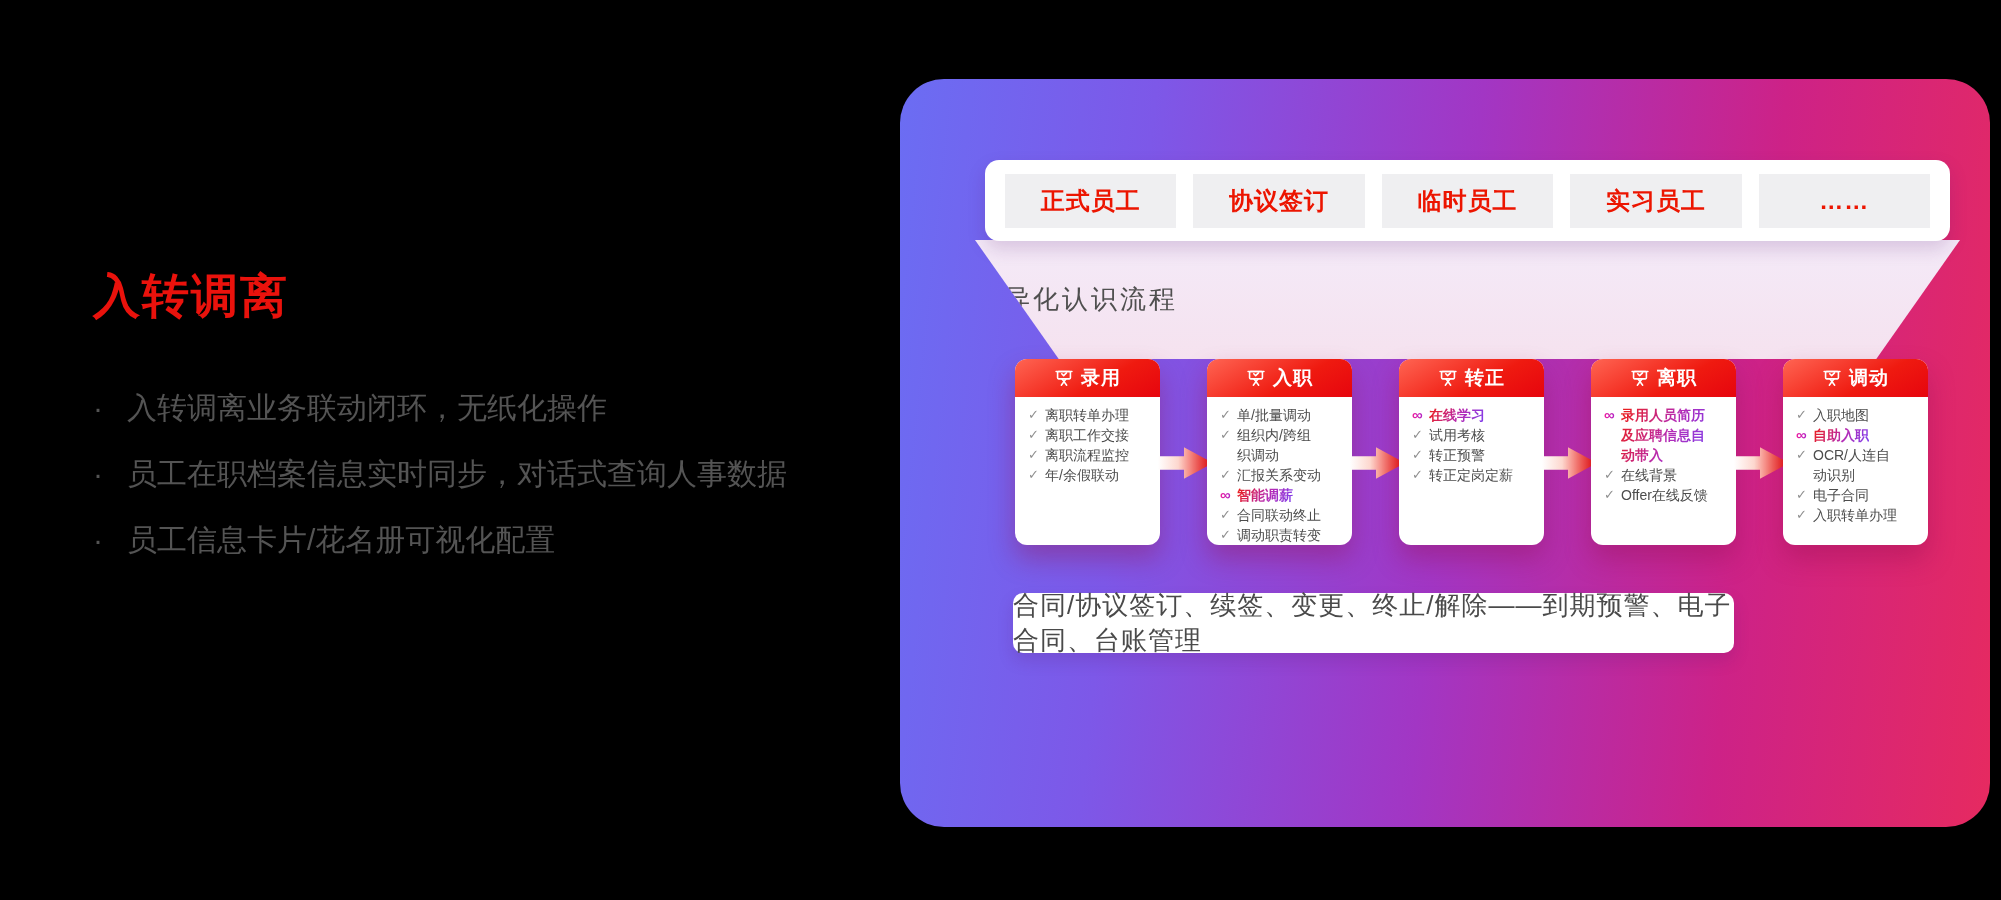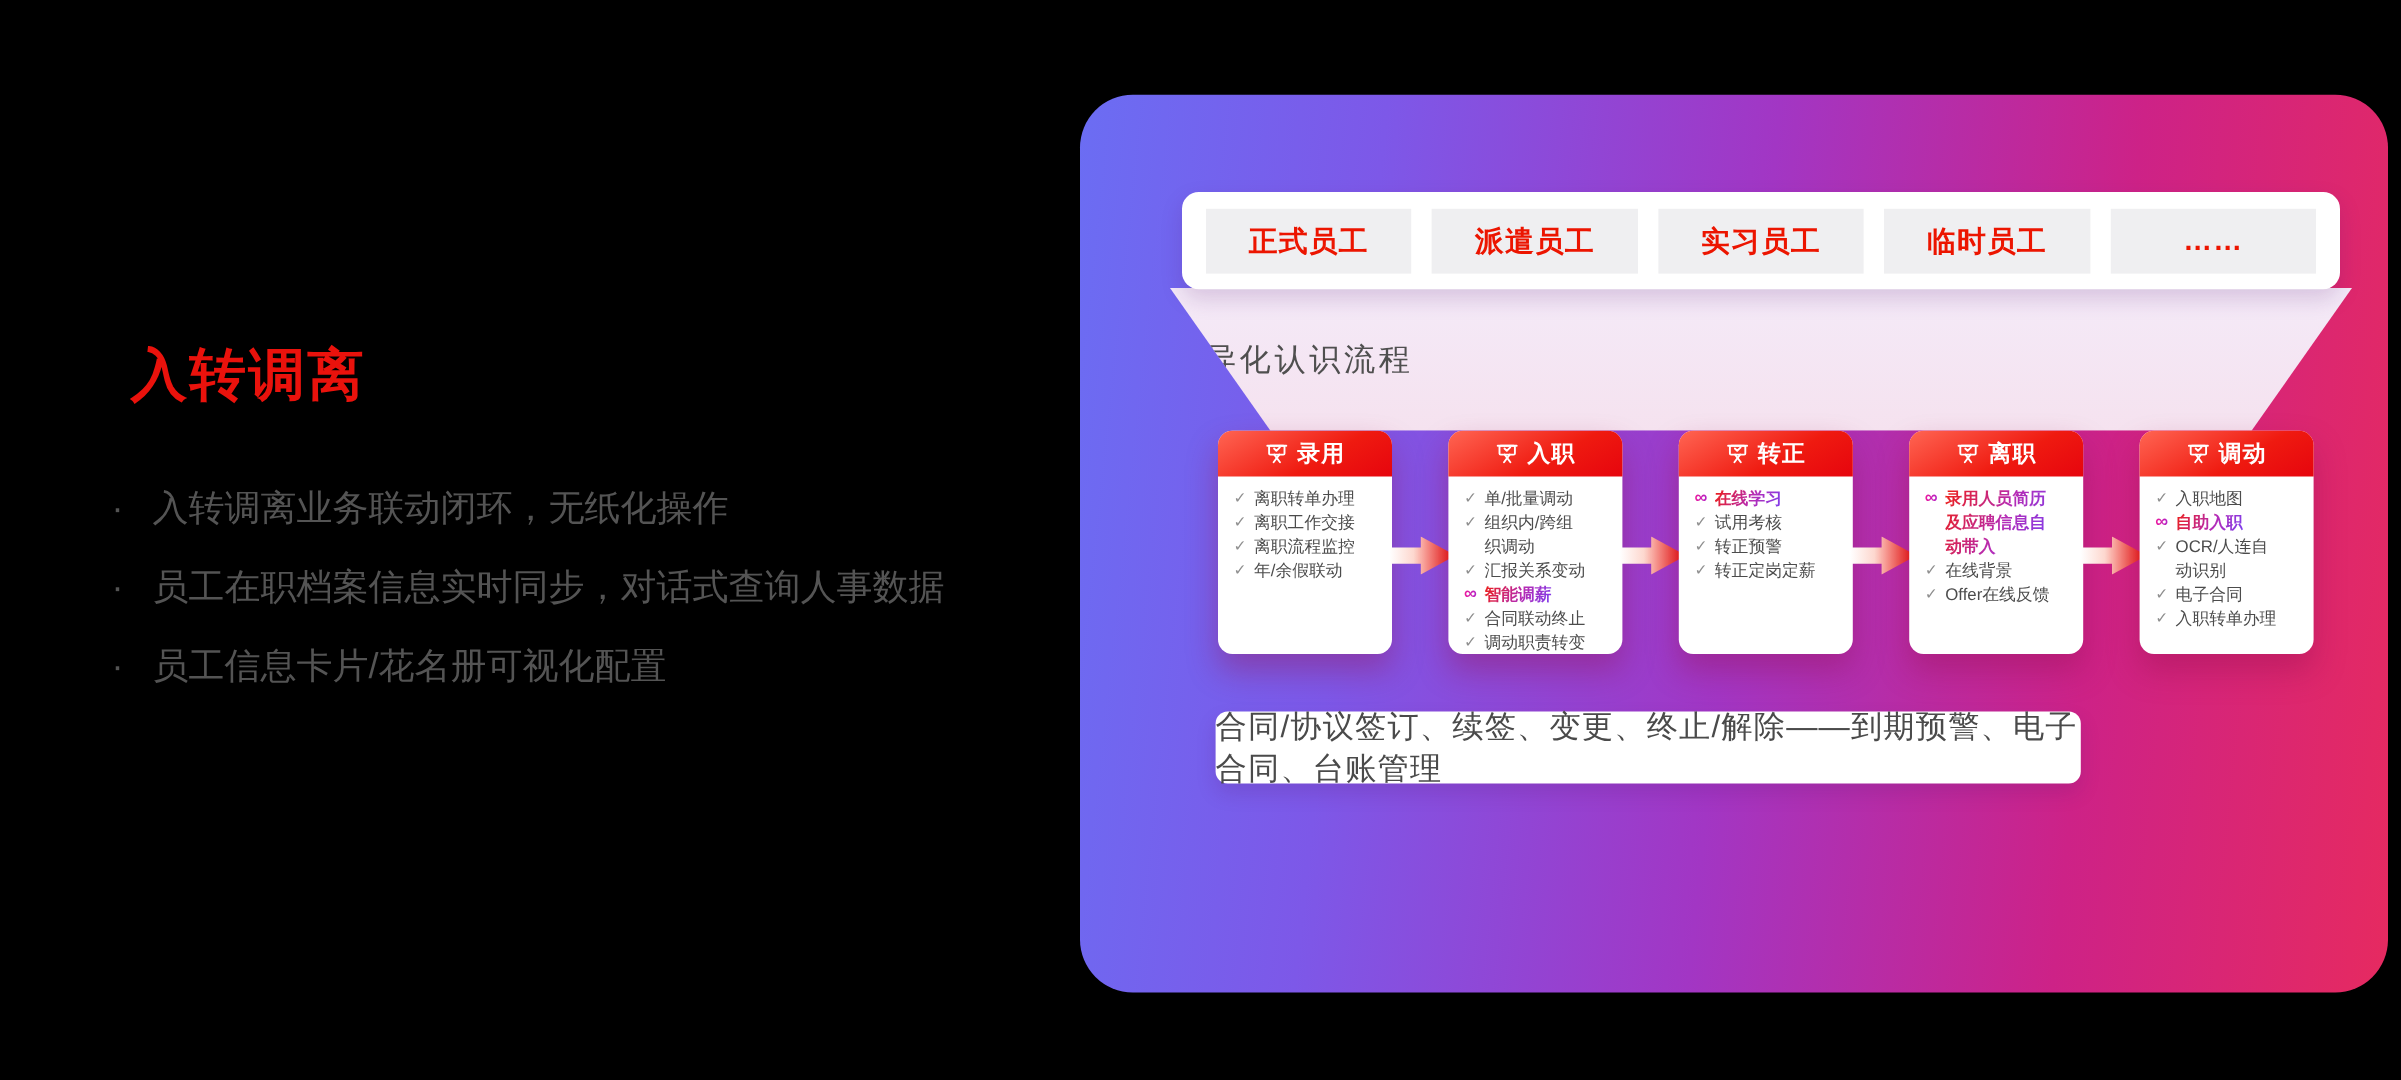--- a/index.html
+++ b/index.html
@@ -1,21 +1,21 @@
 <!DOCTYPE html>
 <html><head>
 <meta charset="utf-8">
 <style>
   html,body{margin:0;padding:0;background:#000;}
   body{width:2001px;height:900px;position:relative;overflow:hidden;
        font-family:"Liberation Sans","DejaVu Sans",sans-serif;}
 
   
   .left-panel{position:absolute;left:93px;top:258px;}
-  .title{margin:16px;color:#ea120c;font-size:47px;font-weight:700;line-height:75px;letter-spacing:2px;}
+  .title{margin:0;color:#ea120c;font-size:47px;font-weight:700;line-height:75px;letter-spacing:2px;}
   .bullets{margin-top:42px;}
   .bullet{display:flex;align-items:flex-start;font-size:30px;line-height:66px;color:#545454;}
   .bullet-dot{width:34px;flex:0 0 34px;text-align:left;}
 
   
   .panel{position:absolute;left:900px;top:79px;width:1090px;height:748px;border-radius:44px;
          background:linear-gradient(96deg,#6b6df3 0%,#7d58e8 22%,#a236c4 50%,#cd2287 76%,#e62a60 100%);}
 
   
   .funnel{position:absolute;left:75px;top:161px;width:985px;height:119px;
@@ -94,27 +94,27 @@
 
 <div class="panel">
   <div class="funnel">
     <span>差异化认识流程</span>
   </div>
   <div class="etype-bar">
       <div class="etype-box">
         <span>正式员工</span>
       </div>
       <div class="etype-box">
-        <span>派遣员工</span>
+        <span>协议签订</span>
+      </div>
+      <div class="etype-box">
+        <span>临时员工</span>
       </div>
       <div class="etype-box">
         <span>实习员工</span>
-      </div>
-      <div class="etype-box">
-        <span>临时员工</span>
       </div>
       <div class="etype-box">
         <span>……</span>
       </div>
     </div>
   <div class="pcard-row">
       <div class="pcard" style="left: 0px;">
         <div class="pcard-head">
   <svg viewBox="0 0 24 24" fill="none" stroke="currentColor" stroke-width="1.9" stroke-linecap="round" stroke-linejoin="round">
     <path d="M2.5 4.2h19"></path>

